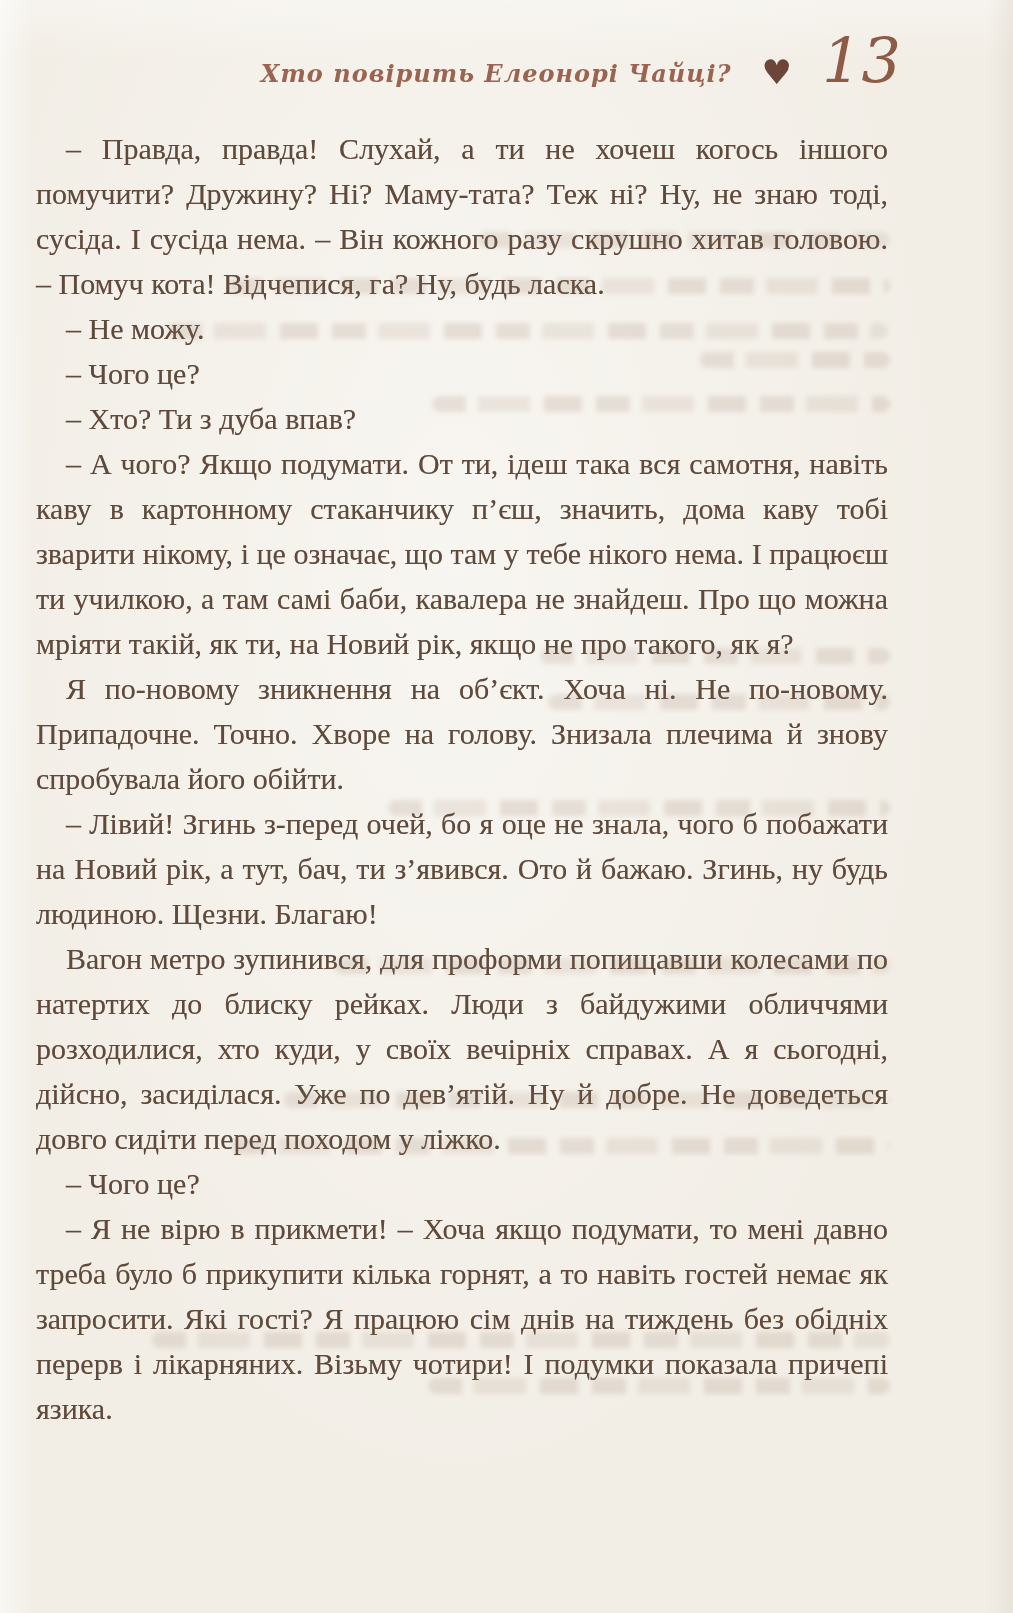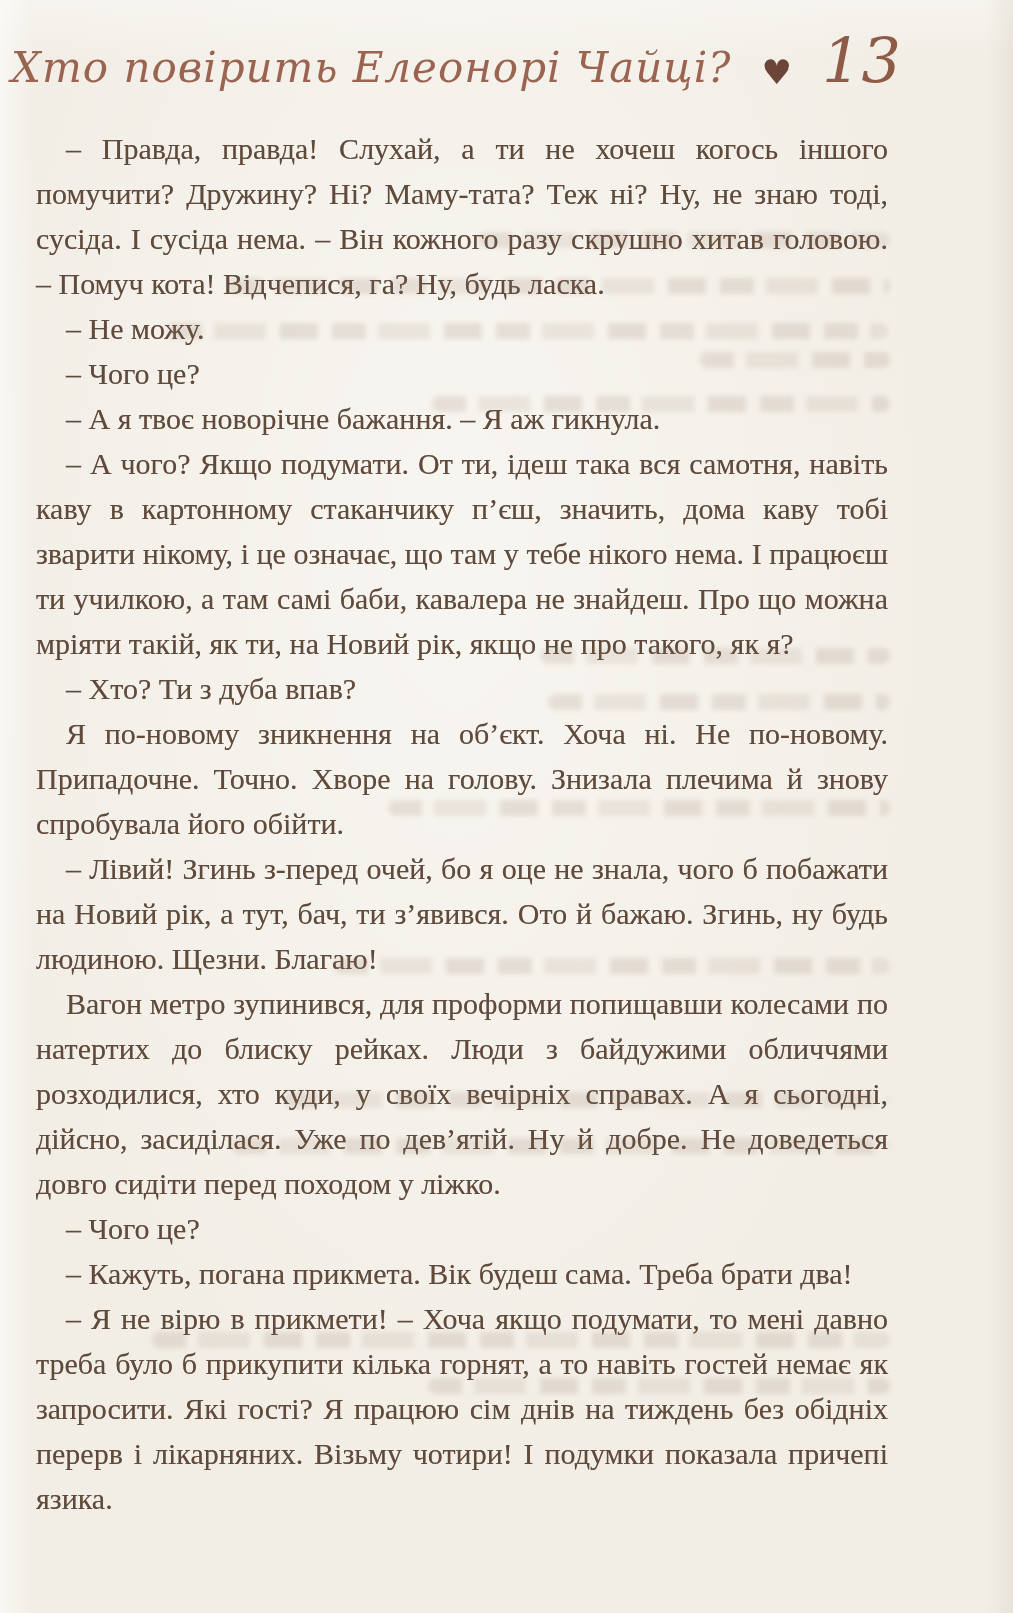--- a/index.html
+++ b/index.html
@@ -29,23 +29,24 @@
     right: 112px;
     display: flex;
     justify-content: flex-end;
     align-items: baseline;
     gap: 30px;
     white-space: nowrap;
   }
   .running-title {
     font-family: "DejaVu Serif", serif;
     font-style: italic;
-    font-size: 42px;
+    font-size: 24px;
     letter-spacing: 1px;
     color: var(--header-text, #9a6450);
+    font-weight: bold;
   }
   .heart {
     font-family: "DejaVu Sans", sans-serif;
     font-style: normal;
     font-size: 34px;
     line-height: 1;
     color: var(--heart, #6d4438);
     transform: translateY(2px);
   }
   .pagenum {
@@ -96,28 +97,26 @@
   <header class="running-header">
     <span class="running-title">Хто повірить Елеонорі Чайці?</span>
     <span class="heart">♥</span>
     <span class="pagenum">13</span>
   </header>
 
   <main class="body-text" id="paragraphs">
       <p class="para">– Правда, правда! Слухай, а ти не хочеш когось іншого помучити? Дружину? Ні? Маму-тата? Теж ні? Ну, не знаю тоді, сусіда. І сусіда нема. – Він кожного разу скрушно хитав головою. – Помуч кота! Відчепися, га? Ну, будь ласка.</p>
       <p class="para">– Не можу.</p>
       <p class="para">– Чого це?</p>
-      <p class="para">– А я твоє новорічне бажання. – Я аж гикнула.</p>
+      <p class="para">– Хто? Ти з дуба впав?</p>
       <p class="para">– А чого? Якщо подумати. От ти, ідеш така вся самотня, навіть каву в картонному стаканчику п’єш, значить, дома каву тобі зварити нікому, і це означає, що там у тебе нікого нема. І працюєш ти училкою, а там самі баби, кавалера не знайдеш. Про що можна мріяти такій, як ти, на Новий рік, якщо не про такого, як я?</p>
-      <p class="para">– Хто? Ти з дуба впав?</p>
       <p class="para">Я по-новому зникнення на об’єкт. Хоча ні. Не по-новому. Припадочне. Точно. Хворе на голову. Знизала плечима й знову спробувала його обійти.</p>
       <p class="para">– Лівий! Згинь з-перед очей, бо я оце не знала, чого б побажати на Новий рік, а тут, бач, ти з’явився. Ото й бажаю. Згинь, ну будь людиною. Щезни. Благаю!</p>
       <p class="para">Вагон метро зупинився, для проформи попищавши колесами по натертих до блиску рейках. Люди з байдужими обличчями розходилися, хто куди, у своїх вечірніх справах. А я сьогодні, дійсно, засиділася. Уже по дев’ятій. Ну й добре. Не доведеться довго сидіти перед походом у ліжко.</p>
       <p class="para">– Чого це?</p>
-      <p class="para">– Кажуть, погана прикмета. Вік будеш сама. Треба брати два!</p>
       <p class="para">– Я не вірю в прикмети! – Хоча якщо подумати, то мені давно треба було б прикупити кілька горнят, а то навіть гостей немає як запросити. Які гості? Я працюю сім днів на тиждень без обідніх перерв і лікарняних. Візьму чотири! І подумки показала причепі язика.</p>
     </main>
 
   <div class="ghost" style="top:232px; left:478px; width:412px;"></div>
   <div class="ghost" style="top:278px; left:228px; width:662px;"></div>
   <div class="ghost" style="top:323px; left:168px; width:720px;"></div>
   <div class="ghost" style="top:352px; left:700px; width:190px;"></div>
   <div class="ghost" style="top:396px; left:432px; width:458px;"></div>
   <div class="ghost" style="top:648px; left:540px; width:350px;"></div>
   <div class="ghost" style="top:694px; left:548px; width:342px;"></div>

